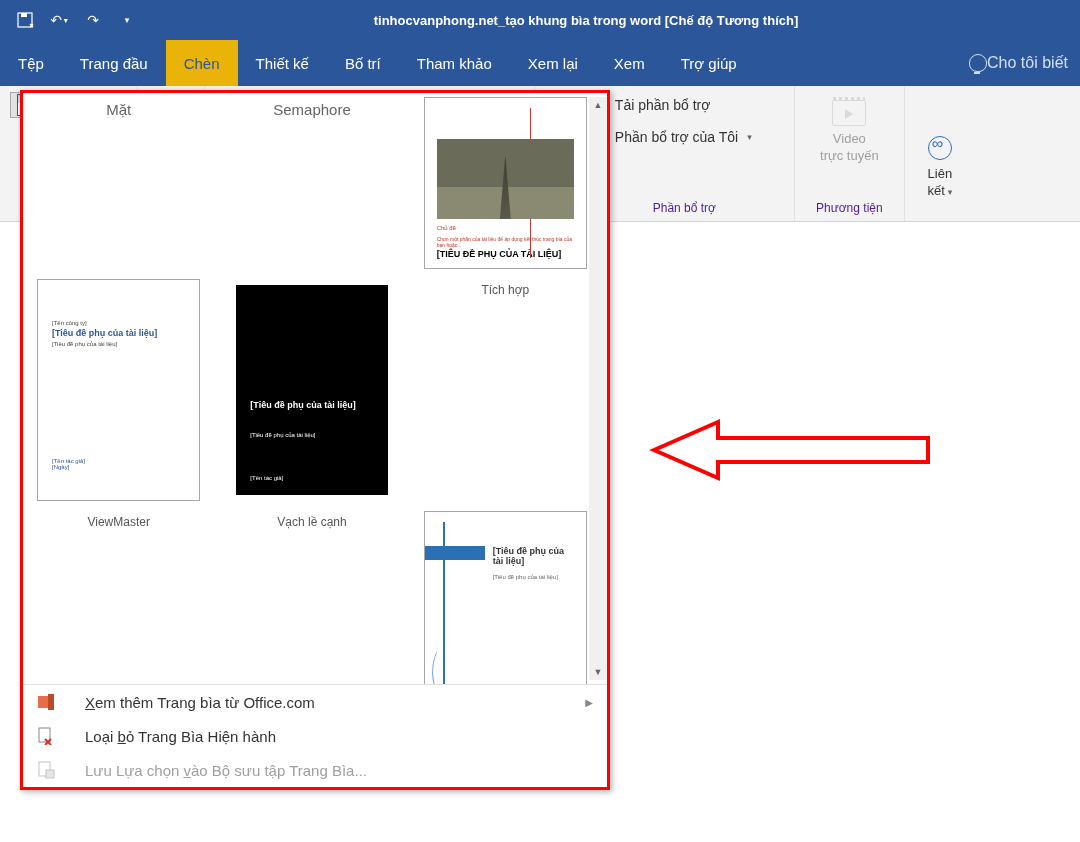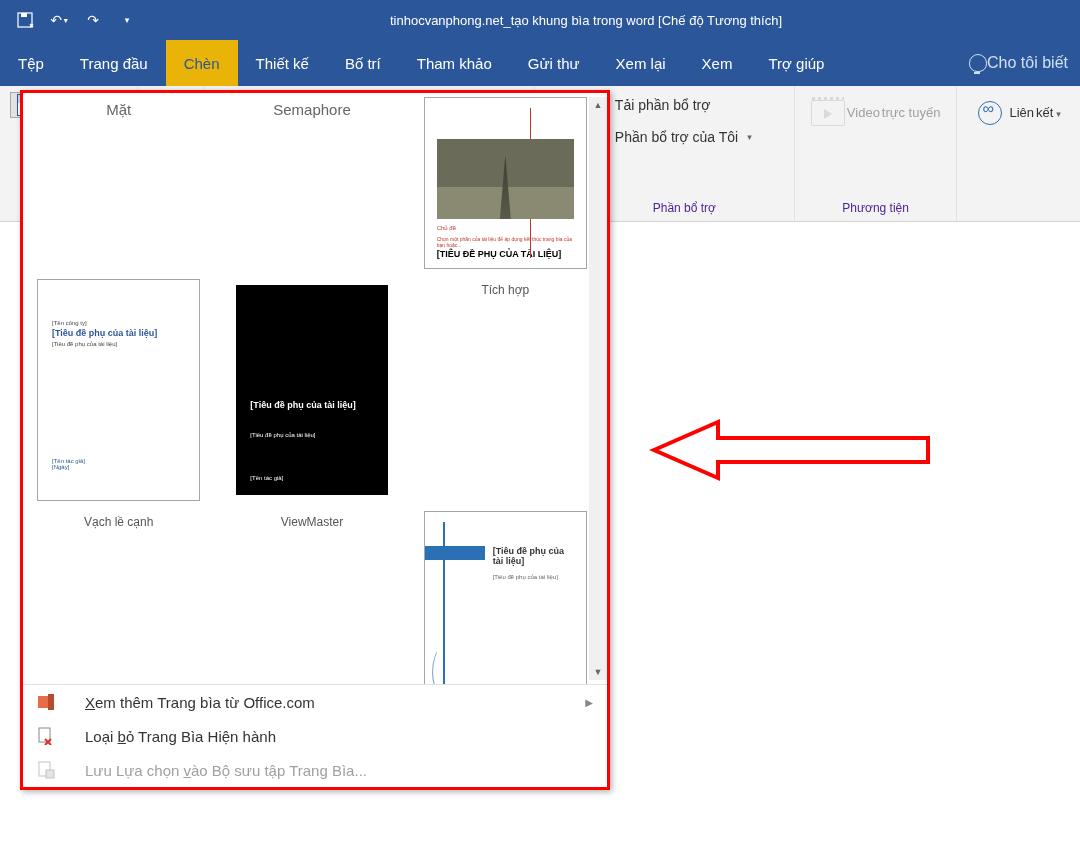--- a/index.html
+++ b/index.html
@@ -2,37 +2,37 @@
 <html><head>
 <meta charset="utf-8">
 <style>
 * { box-sizing: border-box; margin: 0; padding: 0; font-family: "Segoe UI", sans-serif; }
 body { background: #fff; width: 1080px; height: 842px; overflow: hidden; }
 
 
 .titlebar { background: #2b579a; height: 40px; display: flex; align-items: center; color: #fff; font-size: 13px; }
 .qat { display: flex; align-items: center; gap: 8px; padding: 0 12px; }
 .qat-btn { width: 26px; height: 26px; display: flex; align-items: center; justify-content: center; color: #fff; font-size: 14px; }
-.title-text { flex: 1; text-align: center; padding-right: 60px; white-space: nowrap; overflow: hidden; }
+.title-text { flex: 1; text-align: center; padding-right: 60px; white-space: nowrap; overflow: hidden; font-weight: bold; }
 
 
 .tabrow { background: #2b579a; height: 46px; display: flex; align-items: stretch; color: #fff; }
 .tab { padding: 0 18px; display: flex; align-items: center; font-size: 15px; cursor: pointer; }
 .tab.active { background: #eab308; color: #2b579a; }
 .tellme { margin-left: auto; display: flex; align-items: center; padding: 0 12px; color: #cfe0f2; }
 .bulb { width: 18px; height: 18px; border: 1.5px solid #cfe0f2; border-radius: 50% 50% 45% 45%; position: relative; }
 .bulb:after { content: ""; position: absolute; bottom: -3px; left: 4px; width: 6px; height: 2px; background: #cfe0f2; }
 
 
 .ribbon { background: #f3f3f3; border-bottom: 1px solid #d4d4d4; height: 136px; display: flex; position: relative; }
 .grp { border-right: 1px solid #e1e1e1; display: flex; flex-direction: column; align-items: center; padding: 6px 10px 2px; }
 .grp-body { flex: 1; display: flex; align-items: flex-start; gap: 10px; }
 .grp-label { font-size: 12px; color: #4c1d95; padding-bottom: 4px; }
 .rbtn { display: flex; align-items: center; gap: 6px; padding: 4px 6px; font-size: 14px; color: #333; cursor: pointer; white-space: nowrap; }
-.rbtn.v { flex-direction: row; gap: 2px; text-align: center; font-size: 13px; line-height: 1.15; }
+.rbtn.v { flex-direction: column; gap: 2px; text-align: center; font-size: 13px; line-height: 1.15; }
 .rbtn.big .ico { width: 34px; height: 34px; }
 .ico { width: 18px; height: 18px; display: inline-flex; align-items: center; justify-content: center; }
 .ico-cover { width: 20px; height: 22px; border: 1px solid #2b579a; background: linear-gradient(#c7d8ef 40%, #fff 40%); }
 .ico-table { width: 26px; height: 22px; display: grid; grid-template-columns: repeat(3,1fr); grid-template-rows: repeat(3,1fr); gap: 1px; background: #a0a0a0; border: 1px solid #a0a0a0; }
 .ico-table span { background: #fff; }
 .ico-pic { width: 28px; height: 22px; border: 1px solid #999; background: linear-gradient(135deg,#7eb6e6 50%, #4a8cc7 50%); position: relative; }
 .ico-pic:after { content:""; position:absolute; top:3px; right:3px; width:5px; height:5px; border-radius:50%; background:#ffe066; }
 .ico-shape { width: 20px; height: 20px; border-radius: 50%; border: 1.5px solid #2b8540; }
 .ico-smart { width: 18px; height: 18px; border: 1.5px solid #2b8540; transform: rotate(45deg); }
 .ico-addin { width: 18px; height: 18px; display: grid; grid-template-columns: 1fr 1fr; grid-template-rows: 1fr 1fr; gap: 2px; }
@@ -113,21 +113,20 @@
   <div class="title-text">tinhocvanphong.net_tạo khung bìa trong word [Chế độ Tương thích]</div>
 </div>
 
 <div class="tabrow">
   <div class="tab">Tệp</div>
   <div class="tab">Trang đầu</div>
   <div class="tab active">Chèn</div>
   <div class="tab">Thiết kế</div>
   <div class="tab">Bố trí</div>
   <div class="tab">Tham khảo</div>
-  <div class="tab">Gửi thư</div>
   <div class="tab">Xem lại</div>
   <div class="tab">Xem</div>
   <div class="tab">Trợ giúp</div>
   <div class="tellme">
     <span class="bulb"></span>
     <span>Cho tôi biết</span>
   </div>
 </div>
 
 <div class="ribbon">
@@ -225,21 +224,21 @@
         <span class="ico">
             <span class="ico-video"></span>
           </span>
         <span>Video</span>
         <span>trực tuyến</span>
       </div>
     </div>
     <div class="grp-label">Phương tiện</div>
   </div>
 
-  <div class="grp" style="min-width:70px; border-right:none;">
+  <div class="grp" style="min-width:70px; border-right:none;margin-top:35px;">
     <div class="grp-body">
       <div class="rbtn v big">
         <span class="ico">
             <span class="ico-link"></span>
           </span>
         <span>Liên</span>
         <span><span>kết</span><span class="dd-arrow">▾</span></span>
       </div>
     </div>
   </div>
@@ -265,22 +264,22 @@
         <div class="small">[Tiêu đề phụ của tài liệu]</div>
         <div class="auth">[Tên tác giả]<br>[Ngày]</div>
       </div>
       <div class="thumb th-sem">
         <div class="tit">[Tiêu đề phụ của tài liệu]</div>
         <div class="sub">[Tiêu đề phụ của tài liệu]</div>
         <div class="auth">[Tên tác giả]</div>
       </div>
 
       <div class="thumb-name">Tích hợp</div>
+      <div class="thumb-name">ViewMaster</div>
       <div class="thumb-name">Vạch lề cạnh</div>
-      <div class="thumb-name">ViewMaster</div>
 
       <div class="thumb th-whisp">
         <div class="vline"></div>
         <div class="bar"></div>
         <div class="tit">[Tiêu đề phụ của tài liệu]</div>
         <div class="sub">[Tiêu đề phụ của tài liệu]</div>
         <div class="wave"></div>
         <div class="auth">[Tên tác giả]</div>
       </div>
       <div></div>

